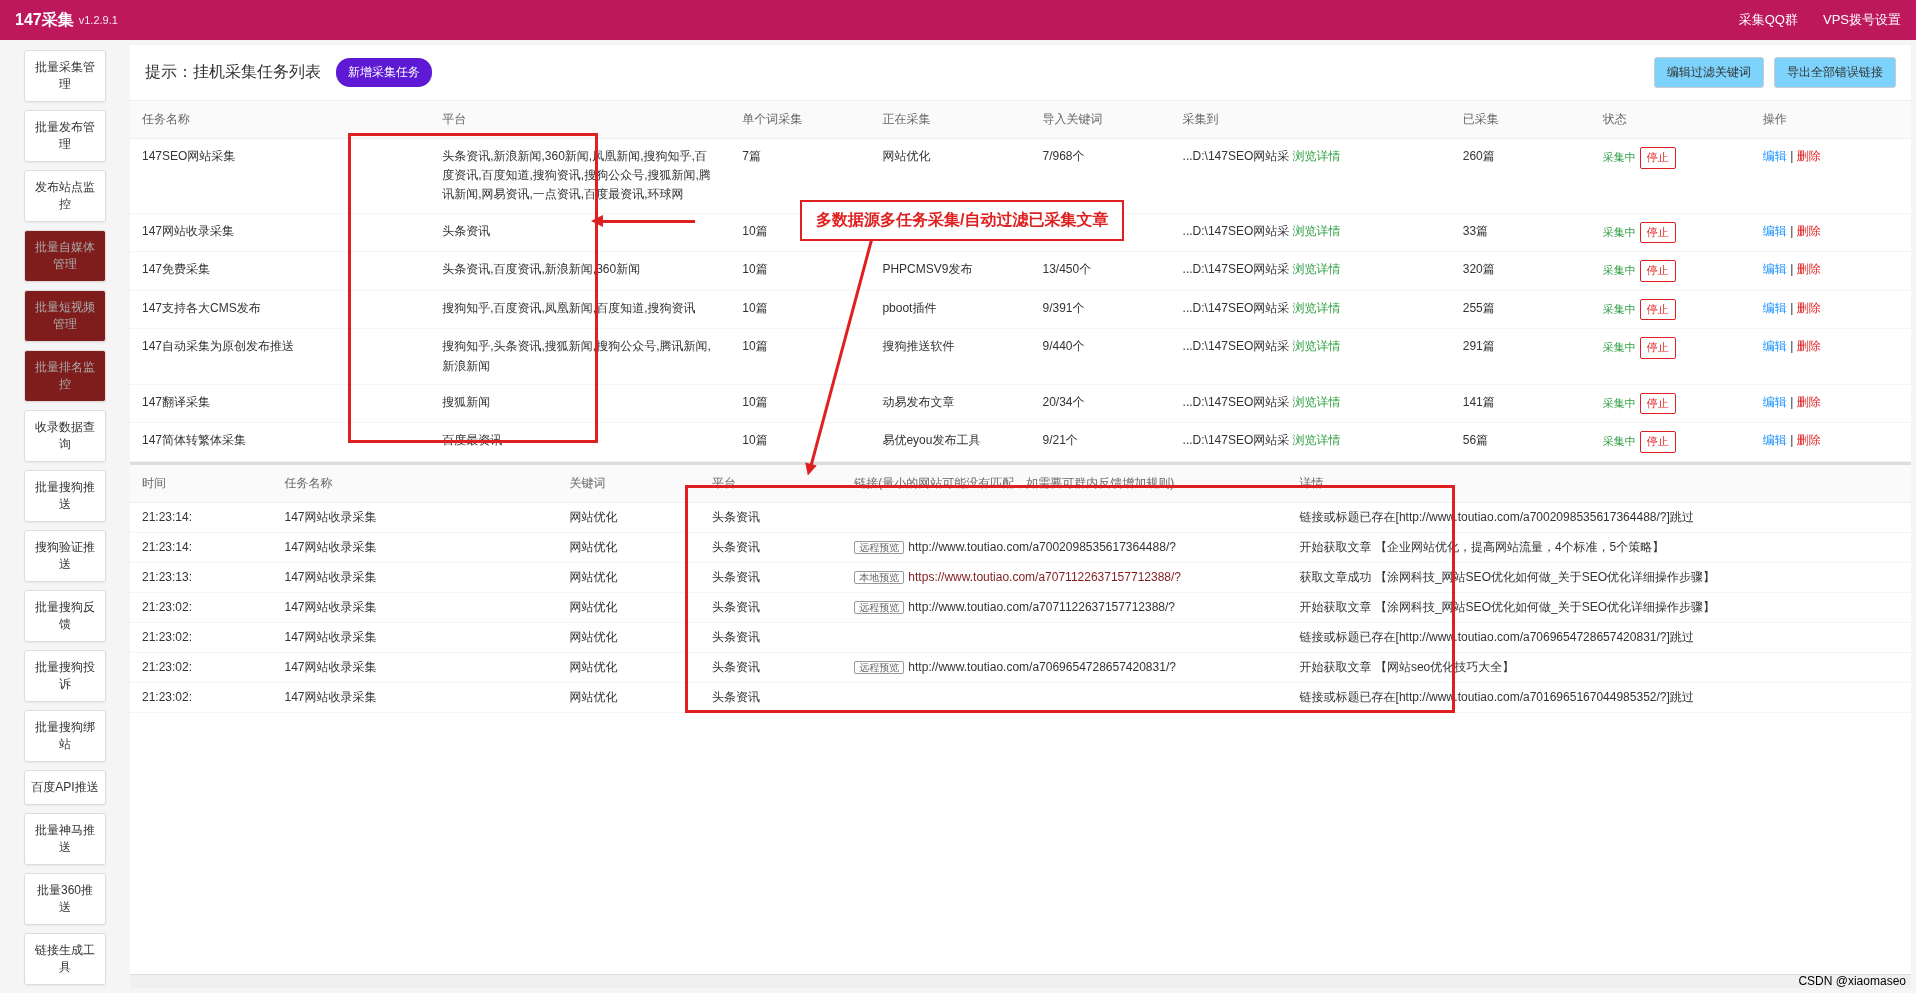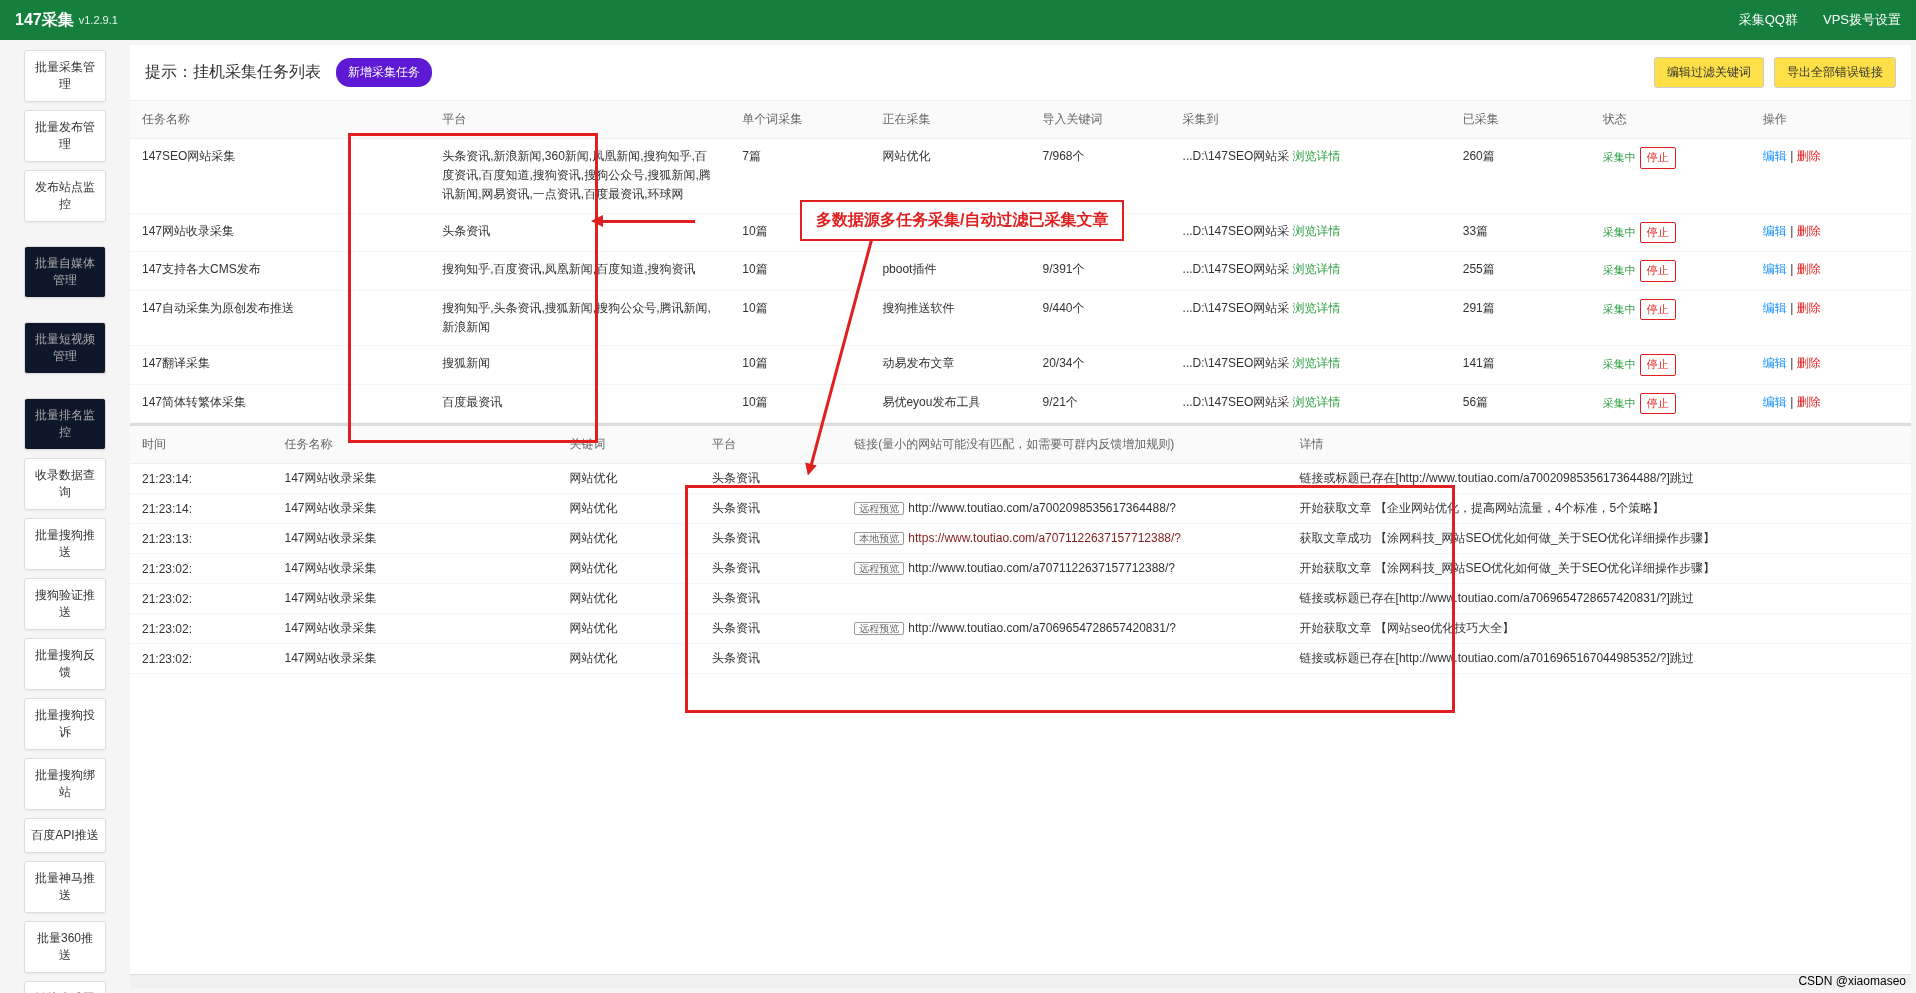--- a/index.html
+++ b/index.html
@@ -1,35 +1,35 @@
 <!DOCTYPE html>
 <html><head>
   <meta charset="utf-8">
   <style>
     * { margin: 0; padding: 0; box-sizing: border-box; }
     body { font-family: "Microsoft YaHei", Arial, sans-serif; font-size: 12px; color: #333; background: #f5f5f5; }
     
-    .header { background: #15803d; color: #fff; height: 40px; display: flex; align-items: center; padding: 0 15px; }
+    .header { background: #be185d; color: #fff; height: 40px; display: flex; align-items: center; padding: 0 15px; }
     .header .title { font-size: 16px; font-weight: bold; }
     .header .version { font-size: 11px; margin-left: 5px; opacity: 0.9; }
     .header .spacer { flex: 1; }
     .header .nav-link { color: #fff; margin-left: 25px; font-size: 13px; cursor: pointer; }
     
     .body-wrap { display: flex; height: calc(100vh - 40px); }
     
     .sidebar { width: 130px; padding: 10px 24px; display: flex; flex-direction: column; gap: 8px; overflow-y: auto; }
     .sidebar-item { background: #fff; border: 1px solid #ddd; border-radius: 3px; padding: 8px 6px; text-align: center; font-size: 12px; cursor: pointer; box-shadow: 0 1px 2px rgba(0,0,0,0.05); }
-    .sidebar-item.disabled { background: #0f172a; color: #aaa; margin-top: 16px; }
+    .sidebar-item.disabled { background: #7f1d1d; color: #aaa; }
     
     .main { flex: 1; background: #fff; margin: 5px 5px 5px 0; display: flex; flex-direction: column; overflow: hidden; position: relative; }
     
     .page-header { display: flex; align-items: center; padding: 12px 15px; border-bottom: 1px solid #eee; }
     .page-title { font-size: 16px; font-weight: normal; }
     .btn-primary { background: #5d19d3; color: #fff; border: none; padding: 6px 12px; margin-left: 15px; border-radius: 14px; font-size: 12px; cursor: pointer; }
-    .btn-outline { background: #fde047; color: #333; border: 1px solid #ccc; padding: 6px 12px; margin-left: 10px; border-radius: 3px; font-size: 12px; cursor: pointer; }
+    .btn-outline { background: #7dd3fc; color: #333; border: 1px solid #ccc; padding: 6px 12px; margin-left: 10px; border-radius: 3px; font-size: 12px; cursor: pointer; }
     
     .tasks-table { width: 100%; border-collapse: collapse; font-size: 12px; }
     .tasks-table th { text-align: left; padding: 10px 12px; font-weight: normal; color: #666; border-bottom: 1px solid #eee; background: #fafafa; }
     .tasks-table td { padding: 8px 12px; border-bottom: 1px solid #f5f5f5; vertical-align: top; line-height: 1.6; }
     
     .link-green { color: #2a9d3f; cursor: pointer; }
     .status-badge { color: #2a9d3f; font-size: 11px; }
     .stop-btn { color: #e02020; border: 1px solid #e02020; padding: 1px 6px; font-size: 11px; border-radius: 2px; margin-left: 4px; cursor: pointer; display: inline-block; }
     .op-link { color: #1890ff; cursor: pointer; }
     .op-del { color: #e02020; cursor: pointer; }
@@ -126,20 +126,31 @@
             <td>头条资讯</td>
             <td>10篇</td>
             <td>网站收录</td>
             <td>2/5个</td>
             <td>...D:\147SEO网站采 <span class="link-green">浏览详情</span></td>
             <td>33篇</td>
             <td><span class="status-badge">采集中</span><span class="stop-btn">停止</span></td>
             <td><span class="op-link">编辑</span> | <span class="op-del">删除</span></td>
           </tr>
           <tr>
+            <td>147免费采集</td>
+            <td>头条资讯,百度资讯,新浪新闻,360新闻</td>
+            <td>10篇</td>
+            <td>PHPCMSV9发布</td>
+            <td>13/450个</td>
+            <td>...D:\147SEO网站采 <span class="link-green">浏览详情</span></td>
+            <td>320篇</td>
+            <td><span class="status-badge">采集中</span><span class="stop-btn">停止</span></td>
+            <td><span class="op-link">编辑</span> | <span class="op-del">删除</span></td>
+          </tr>
+          <tr>
             <td>147支持各大CMS发布</td>
             <td>搜狗知乎,百度资讯,凤凰新闻,百度知道,搜狗资讯</td>
             <td>10篇</td>
             <td>pboot插件</td>
             <td>9/391个</td>
             <td>...D:\147SEO网站采 <span class="link-green">浏览详情</span></td>
             <td>255篇</td>
             <td><span class="status-badge">采集中</span><span class="stop-btn">停止</span></td>
             <td><span class="op-link">编辑</span> | <span class="op-del">删除</span></td>
           </tr>

